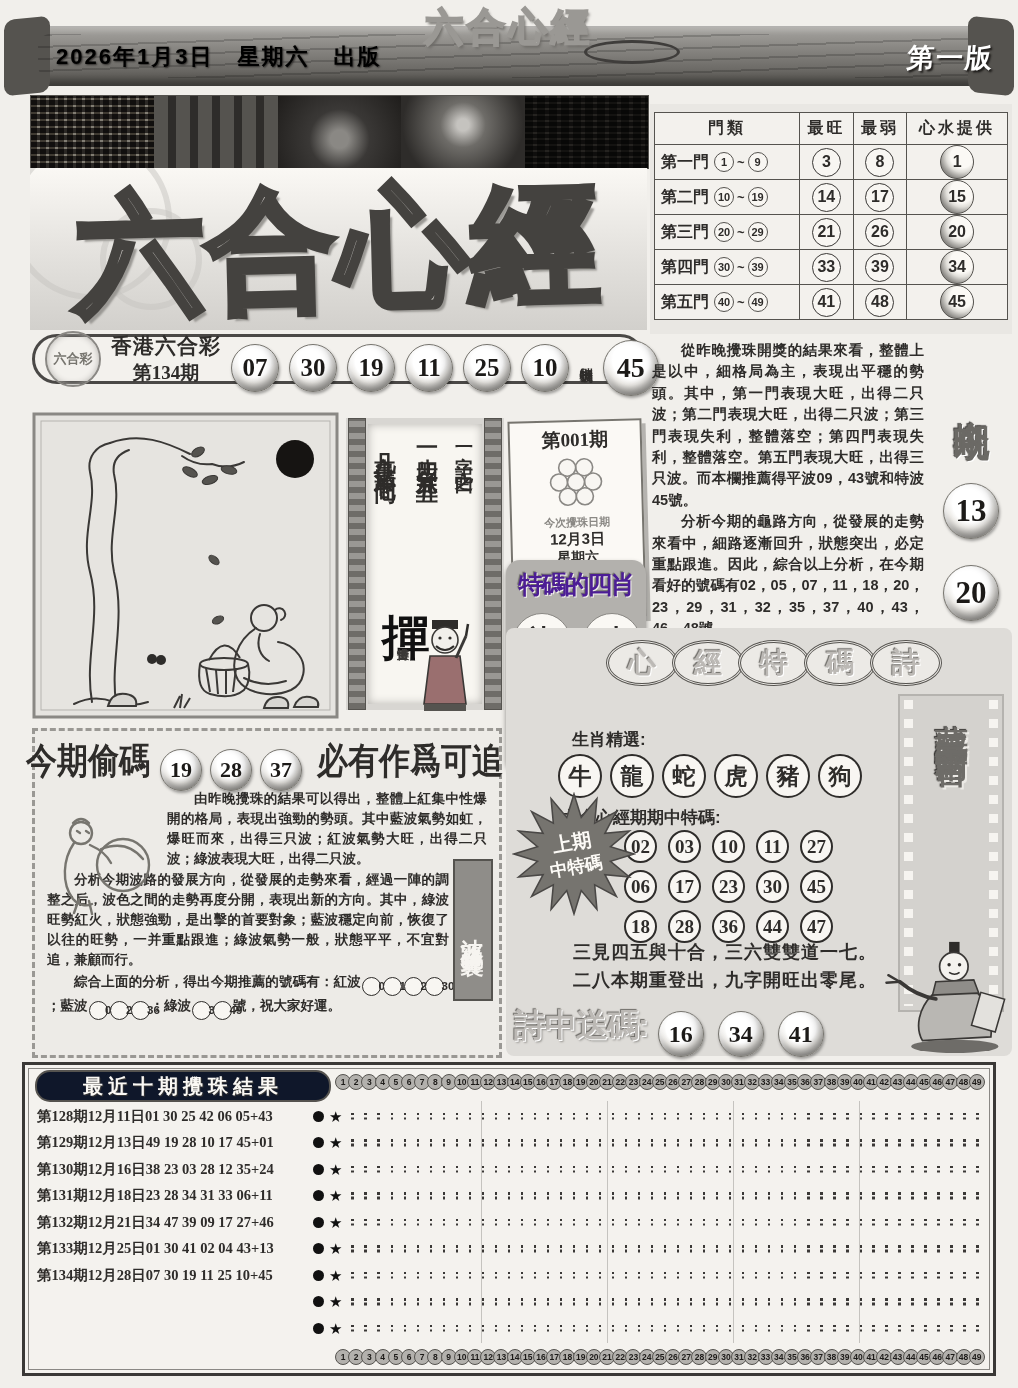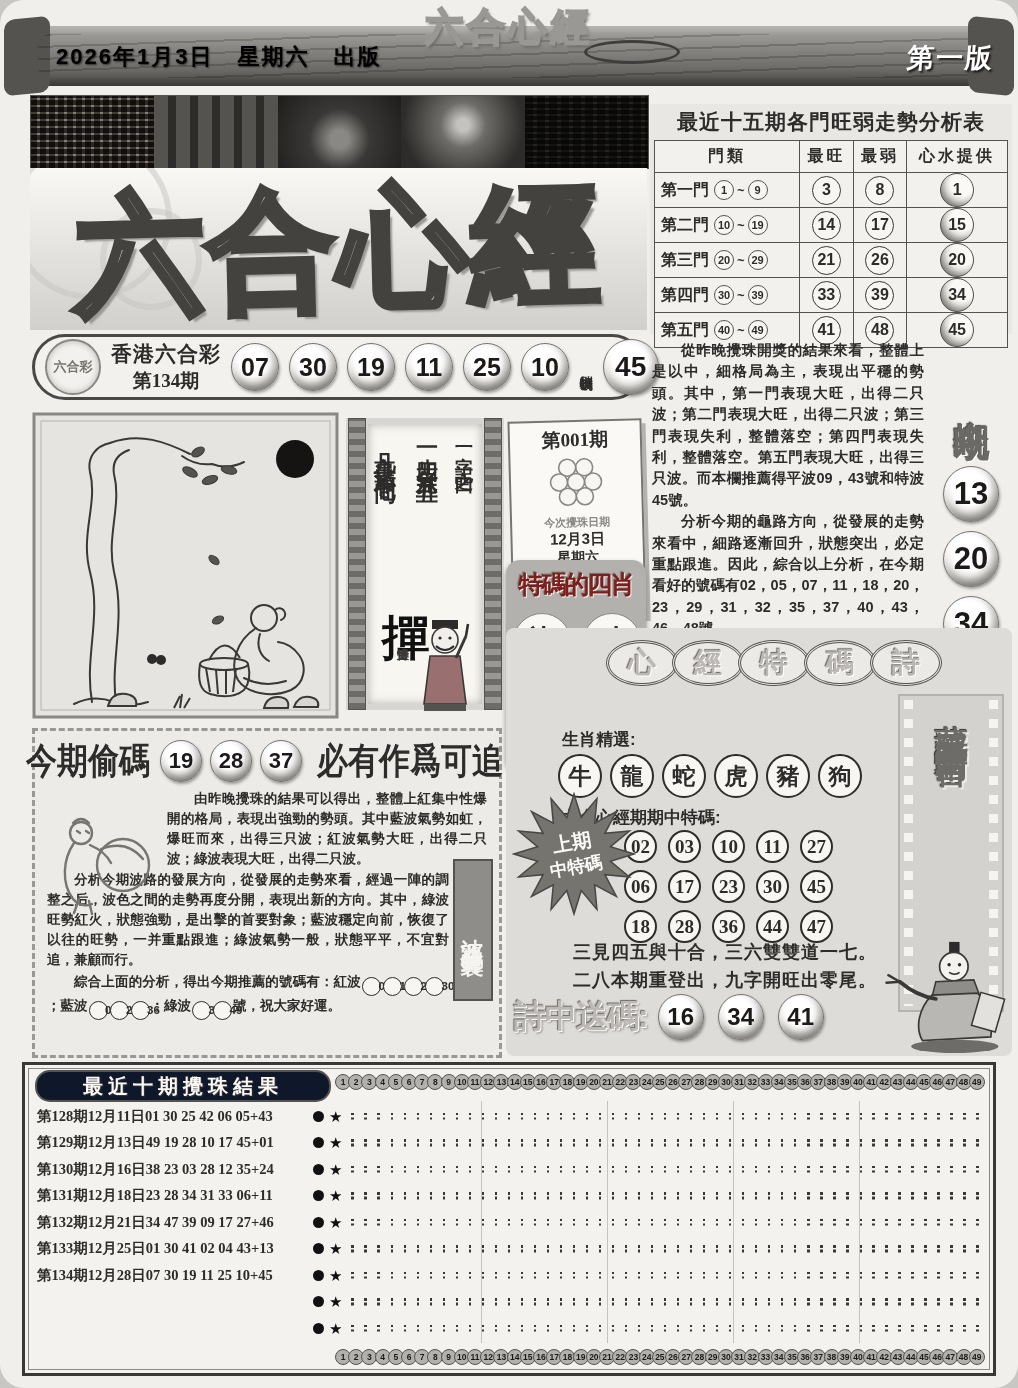--- a/index.html
+++ b/index.html
@@ -1,17 +1,17 @@
 <!DOCTYPE html>
 <html><head>
 <meta charset="utf-8">
 <style>
   html,body{margin:0;padding:0;background:#c9c7c3;}
   #page{position:relative;width:1018px;height:1388px;background:#f1efeb;overflow:hidden;
-        font-family:"Liberation Sans",sans-serif;color:#2e2c2a;margin:0 auto;border-radius:24px;}
+        font-family:"Liberation Sans",sans-serif;color:#2e2c2a;margin:0 auto;}
   
   #wood{position:absolute;left:8px;top:26px;width:1002px;height:60px;border-radius:16px/28px;
         background:linear-gradient(180deg,#a8a6a2 0%,#8a8884 35%,#6e6c68 70%,#55534f 100%);
         box-shadow:inset 0 -6px 10px rgba(0,0,0,.35), inset 0 4px 6px rgba(255,255,255,.25);}
   #wood::before,#wood::after{content:"";position:absolute;top:-8px;width:46px;height:76px;background:#55534f;border-radius:10px;}
   #wood::before{left:-4px;transform:skewY(-6deg);}
   #wood::after{right:-4px;transform:skewY(6deg);}
   #wood .grain{position:absolute;left:30px;right:30px;top:8px;bottom:8px;
         background:repeating-linear-gradient(178deg,rgba(0,0,0,.18) 0 2px,transparent 2px 12px);border-radius:12px;}
   #wood .knot{position:absolute;right:330px;top:14px;width:90px;height:18px;border:3px solid #3f3d3b;border-radius:50%;}
@@ -31,31 +31,31 @@
   .ph5{background:repeating-linear-gradient(0deg,#2e2c2a 0 4px,#6e6c68 4px 6px),repeating-linear-gradient(90deg,#2e2c2a 0 8px,#55534f 8px 12px);background-blend-mode:multiply;}
   
   #masthead-big{position:absolute;left:30px;top:168px;width:617px;height:162px;display:flex;align-items:center;justify-content:center;
         background:linear-gradient(180deg,#faf8f4 0%,#e3e1dd 55%,#d2d0cc 100%);overflow:hidden;}
   #masthead-big .bubble{position:absolute;border:6px solid #c5c3bf;border-radius:50%;opacity:.5;}
   #masthead-big .b1{left:-20px;top:-30px;width:150px;height:150px;}
   #masthead-big .b2{left:70px;top:40px;width:90px;height:90px;}
   #masthead-big span{font-size:128px;line-height:1;font-weight:900;letter-spacing:4px;color:#c9c6c2;
         -webkit-text-stroke:6px #44423f;text-shadow:5px 5px 2px #9a9894;transform:rotate(-1.5deg);}
   
-  #result-bar{position:absolute;left:32px;top:334px;width:613px;height:66px;border:3px solid #4a4846;border-radius:34px;
+  #result-bar{position:absolute;left:32px;top:334px;width:613px;height:50px;border:3px solid #4a4846;border-radius:34px;
         background:#f3f1ed;display:flex;align-items:center;padding:0 10px;gap:7px;box-sizing:border-box;}
   #lotto-logo{width:52px;height:52px;border-radius:50%;border:2px solid #8a8884;box-shadow:inset 0 0 6px #b5b3af;
         display:flex;align-items:center;justify-content:center;font-size:13px;font-weight:700;color:#77756f;flex:none;}
   #brand-block{display:flex;flex-direction:column;align-items:center;margin:0 3px;flex:none;}
   #brand-block .brand{font-size:21px;font-weight:900;letter-spacing:1px;}
   #brand-block .issue{font-size:19px;font-family:"Liberation Serif",serif;font-weight:700;}
   .ball3d{border-radius:50%;display:inline-flex;align-items:center;justify-content:center;flex:none;
         background:radial-gradient(circle at 50% 36%,#ffffff 42%,#eceae6 56%,#aaa8a4 80%,#8a8884 100%);
-        border:1px solid #77756f;font-family:Liberation Sans, sans-serif;font-weight:700;color:#1c1a18;
-        box-shadow:inset -4px -5px 8px rgba(0,0,0,.28), inset 3px 4px 5px rgba(255,255,255,.8), 1px 2px 3px rgba(0,0,0,.35);}
+        border:1px solid #77756f;font-family:Liberation Serif, serif;font-weight:700;color:#1c1a18;
+        box-shadow:inset -4px -5px 8px rgba(0,0,0,.28), inset 3px 4px 5px rgba(255,255,255,.8), 1px 2px 3px rgba(0,0,0,.35);margin-top:17px;}
   .ball-46{width:46px;height:46px;font-size:25px;}
   .ball-54{width:54px;height:54px;font-size:28px;}
   .ball-56{width:54px;height:54px;font-size:31px;font-weight:900;}
   .ball-44{width:44px;height:44px;font-size:24px;}
   .ball-40{width:40px;height:40px;font-size:22px;}
   #result-balls{display:flex;gap:10px;}
   #special-label{writing-mode:vertical-rl;text-orientation:upright;font-size:13px;font-weight:700;line-height:1.05;margin:0 3px;letter-spacing:1px;}
   
   #draw-box{position:absolute;left:32px;top:412px;width:307px;height:307px;}
   
@@ -75,21 +75,21 @@
         box-shadow:4px 5px 0 #b5b3af;transform:rotate(-1.5deg);text-align:center;box-sizing:border-box;padding-top:5px;}
   #calendar .cal-issue{font-family:"Liberation Serif",serif;font-size:19px;font-weight:700;}
   #calendar .cal-label{font-size:11px;font-weight:800;color:#8a8884;margin-top:2px;}
   #calendar .cal-date{font-size:15px;font-weight:900;}
   #calendar .cal-week{font-size:14px;font-weight:900;}
   #calendar .bar{height:3px;background:#b5b3af;margin:3px 10px 0 10px;}
   #calendar .tiny{height:5px;background:#c5c3bf;margin:5px 6px 0 6px;}
   
   #sixiao{position:absolute;left:506px;top:560px;width:140px;height:212px;background:#b3b1ad;border-radius:14px;
         box-shadow:0 3px 5px #8a8884;text-align:center;padding-top:8px;box-sizing:border-box;}
-  #sixiao-title{font-size:25px;font-weight:900;color:#7f1d1d;letter-spacing:-2px;white-space:nowrap;
+  #sixiao-title{font-size:25px;font-weight:900;color:#4c1d95;letter-spacing:-2px;white-space:nowrap;
         text-shadow:1px 1px 0 #f1efeb,-1px -1px 1px #6e6c68;}
   #sixiao-grid{display:grid;grid-template-columns:56px 56px;gap:13px 14px;justify-content:center;margin-top:12px;}
   .zodiac{width:56px;height:56px;border-radius:50%;background:#faf8f4;border:1px solid #8a8884;display:flex;
         align-items:center;justify-content:center;font-family:"Liberation Serif",serif;font-size:31px;font-weight:700;}
   
   #painter{position:absolute;left:396px;top:616px;width:86px;height:104px;z-index:4;}
   #painter-label{position:absolute;left:-2px;top:22px;writing-mode:vertical-rl;text-orientation:upright;
         font-family:"Liberation Serif",serif;font-size:12px;font-weight:700;color:#3a3836;}
   
   #touma{position:absolute;left:32px;top:728px;width:470px;height:330px;border:3px dashed #9a9894;background:#edebe7;
@@ -135,21 +135,21 @@
   .oval{width:66px;height:40px;border:3px double #55534f;border-radius:50%;background:#eceae6;display:flex;align-items:center;
         justify-content:center;margin-left:-6px;font-size:28px;font-weight:900;color:#bcb9b5;
         text-shadow:1px 1px 0 #fff,-1px -1px 1px #6e6c68;}
   #banner{position:absolute;right:8px;top:66px;width:106px;height:318px;background:#d4d2ce;border:2px solid #b5b3af;box-sizing:border-box;}
   #banner::before,#banner::after{content:"";position:absolute;top:4px;bottom:4px;width:9px;
         background:repeating-linear-gradient(180deg,#f6f4f0 0 9px,transparent 9px 19px);}
   #banner::before{left:4px;} #banner::after{right:4px;}
   #banner-text{position:absolute;left:50%;transform:translateX(-50%);top:4px;bottom:4px;writing-mode:vertical-rl;
         text-orientation:upright;font-size:33px;font-weight:900;color:#6e6c68;letter-spacing:4px;
         text-shadow:2px 2px 0 #eceae6,-1px -1px 1px #3a3836;}
-  #sx-label{position:absolute;left:56px;top:100px;font-size:17px;font-weight:800;}
+  #sx-label{position:absolute;left:66px;top:100px;font-size:17px;font-weight:800;}
   #shengxiao-row{position:absolute;left:52px;top:126px;display:flex;gap:8px;}
   .zo2{width:40px;height:40px;border:2px solid #2e2c2a;border-radius:50%;background:#f8f6f2;display:flex;align-items:center;
         justify-content:center;font-family:"Liberation Serif",serif;font-size:23px;font-weight:700;}
   #tema-label{position:absolute;left:56px;top:178px;font-size:17px;font-weight:800;}
   #tema-grid{position:absolute;left:118px;top:202px;display:flex;flex-direction:column;gap:7px;}
   .grid-row{display:flex;gap:11px;}
   #burst{position:absolute;left:6px;top:164px;width:124px;height:124px;}
   .poem-line{position:absolute;left:44px;width:350px;text-align:center;font-size:18px;font-weight:800;letter-spacing:1px;}
   #poem-line1{top:312px;} #poem-line2{top:340px;}
   #songma{position:absolute;left:8px;top:366px;display:flex;align-items:center;gap:10px;}
@@ -345,21 +345,20 @@
         </g>
       </svg>
     </div>
     <p class="tp" id="touma-p1">由昨晚攪珠的結果可以得出，整體上紅集中性爆開的格局，表現出強勁的勢頭。其中藍波氣勢如虹，爆旺而來，出得三只波；紅波氣勢大旺，出得二只波；綠波表現大旺，出得二只波。</p>
     <p class="tp" id="touma-p2">分析今期波路的發展方向，從發展的走勢來看，經過一陣的調整之后，波色之間的走勢再度分開，表現出新的方向。其中，綠波旺勢紅火，狀態強勁，是出擊的首要對象；藍波穩定向前，恢復了以往的旺勢，一并重點跟進；綠波氣勢一般，狀態平平，不宜對追，兼顧而行。</p>
     <p class="tp" id="touma-p3"><span>綜合上面的分析，得出今期推薦的號碼有：紅波</span><span class="cnum cn-xs">08</span><span class="cnum cn-xs">13</span><span class="cnum cn-xs">24</span><span class="cnum cn-xs">30</span><span>；藍波</span><span class="cnum cn-xs">03</span><span class="cnum cn-xs">25</span><span class="cnum cn-xs">36</span><span>；綠波</span><span class="cnum cn-xs">33</span><span class="cnum cn-xs">49</span><span>號，祝大家好運。</span></p>
     <div id="boluo">波路錦囊</div>
   </div>
 
   <div id="trend">
-    <div id="trend-title">最近十五期各門旺弱走勢分析表</div>
     <table>
       <thead>
           <tr>
             <th>門類</th>
             <th>最旺</th>
             <th>最弱</th>
             <th>心水提供</th>
           </tr>
         </thead>
       <tbody>

